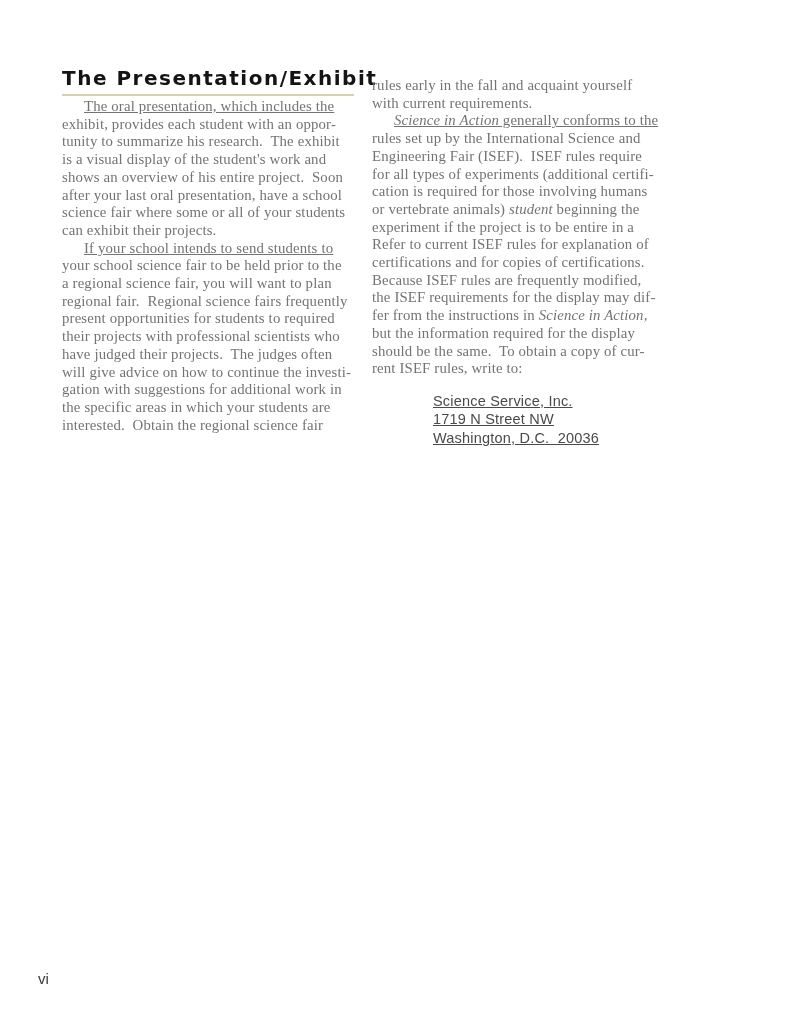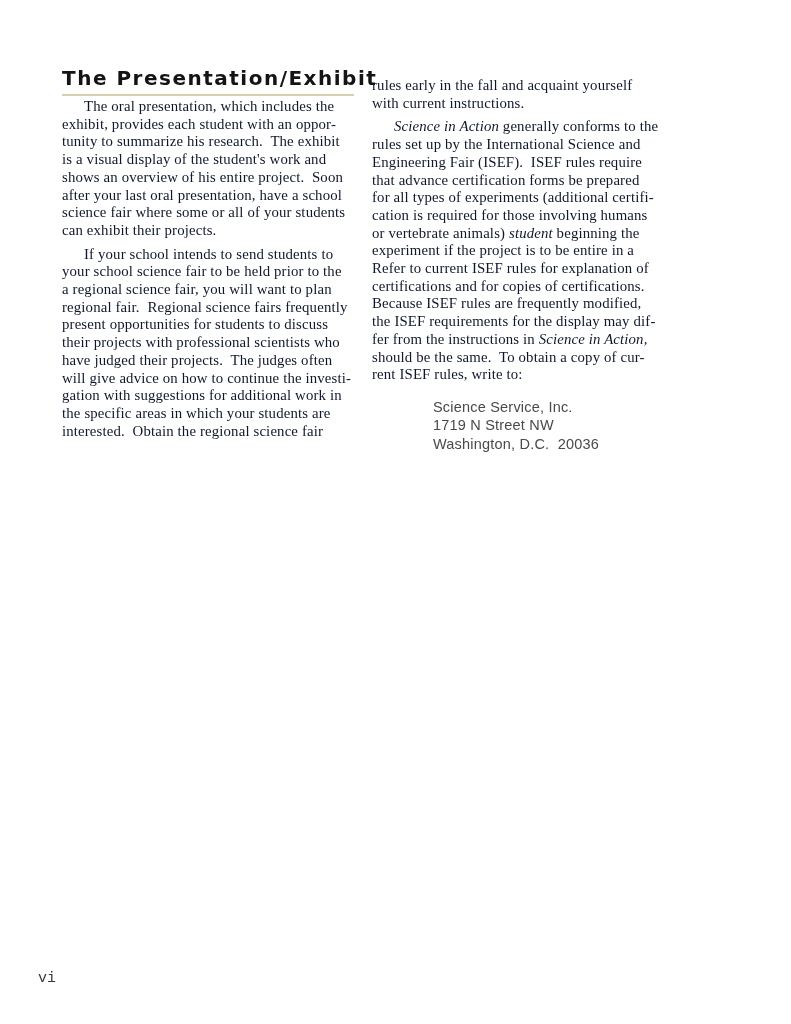--- a/index.html
+++ b/index.html
@@ -30,46 +30,47 @@
     transform-origin: top left;
   }
   .heading-rule {
     height: 2px;
     width: 292px;
     margin-top: 3px;
     background: #d8d1ad;
   }
   .body-text { margin-top: 2px; }
 
-  .para { margin: 0; color: #0f172a; }
-  .para + .para { margin-top: 6px; }
+  .para { margin: 0; color: #737373; }
+  .para + .para { }
   .line {
     font-size: 14.8px;
     line-height: 17.7px;
     letter-spacing: 0.15px;
     white-space: pre;
   }
-  .para.indent .line:first-child { padding-left: 22px; }
+  .para.indent .line:first-child { padding-left: 22px; text-decoration: underline; }
   .it { font-style: italic; }
 
   .address {
     margin-top: 14px;
     margin-left: 61px;
     font-family: "Liberation Sans", sans-serif;
     font-size: 14.5px;
     line-height: 18.5px;
     color: #4a4a4a;
+    text-decoration: underline;
   }
   .address .line { font-size: 14.5px; line-height: 18.5px; letter-spacing: 0.2px; }
 
   .page-number {
     position: absolute;
     left: 38px;
     top: 970px;
-    font-family: Liberation Mono, monospace;
+    font-family: Liberation Sans, sans-serif;
     font-size: 15px;
     color: #3a3a3a;
   }
 </style>
 </head>
 <body>
 
 <div class="page">
 
   <div class="col col-left">
@@ -84,51 +85,51 @@
           <div class="line"><span>shows an overview of his entire project.  Soon</span></div>
           <div class="line"><span>after your last oral presentation, have a school</span></div>
           <div class="line"><span>science fair where some or all of your students</span></div>
           <div class="line"><span>can exhibit their projects.</span></div>
         </div>
         <div class="para indent">
           <div class="line"><span>If your school intends to send students to</span></div>
           <div class="line"><span>your school science fair to be held prior to the</span></div>
           <div class="line"><span>a regional science fair, you will want to plan</span></div>
           <div class="line"><span>regional fair.  Regional science fairs frequently</span></div>
-          <div class="line"><span>present opportunities for students to discuss</span></div>
+          <div class="line"><span>present opportunities for students to required</span></div>
           <div class="line"><span>their projects with professional scientists who</span></div>
           <div class="line"><span>have judged their projects.  The judges often</span></div>
           <div class="line"><span>will give advice on how to continue the investi-</span></div>
           <div class="line"><span>gation with suggestions for additional work in</span></div>
           <div class="line"><span>the specific areas in which your students are</span></div>
           <div class="line"><span>interested.  Obtain the regional science fair</span></div>
         </div>
       </div>
   </div>
 
   <div class="col col-right">
     <div class="body-text">
         <div class="para">
           <div class="line"><span>rules early in the fall and acquaint yourself</span></div>
-          <div class="line"><span>with current instructions.</span></div>
+          <div class="line"><span>with current requirements.</span></div>
         </div>
         <div class="para indent">
           <div class="line"><span class="it">Science in Action</span><span> generally conforms to the</span></div>
           <div class="line"><span>rules set up by the International Science and</span></div>
           <div class="line"><span>Engineering Fair (ISEF).  ISEF rules require</span></div>
-          <div class="line"><span>that advance certification forms be prepared</span></div>
           <div class="line"><span>for all types of experiments (additional certifi-</span></div>
           <div class="line"><span>cation is required for those involving humans</span></div>
           <div class="line"><span>or vertebrate animals) </span><span class="it">student</span><span> beginning the</span></div>
           <div class="line"><span>experiment if the project is to be entire in a</span></div>
           <div class="line"><span>Refer to current ISEF rules for explanation of</span></div>
           <div class="line"><span>certifications and for copies of certifications.</span></div>
           <div class="line"><span>Because ISEF rules are frequently modified,</span></div>
           <div class="line"><span>the ISEF requirements for the display may dif-</span></div>
           <div class="line"><span>fer from the instructions in </span><span class="it">Science in Action,</span></div>
+          <div class="line"><span>but the information required for the display</span></div>
           <div class="line"><span>should be the same.  To obtain a copy of cur-</span></div>
           <div class="line"><span>rent ISEF rules, write to:</span></div>
         </div>
       </div>
     <div class="address">
         <div class="line"><span>Science Service, Inc.</span></div>
         <div class="line"><span>1719 N Street NW</span></div>
         <div class="line"><span>Washington, D.C.  20036</span></div>
       </div>
   </div>

